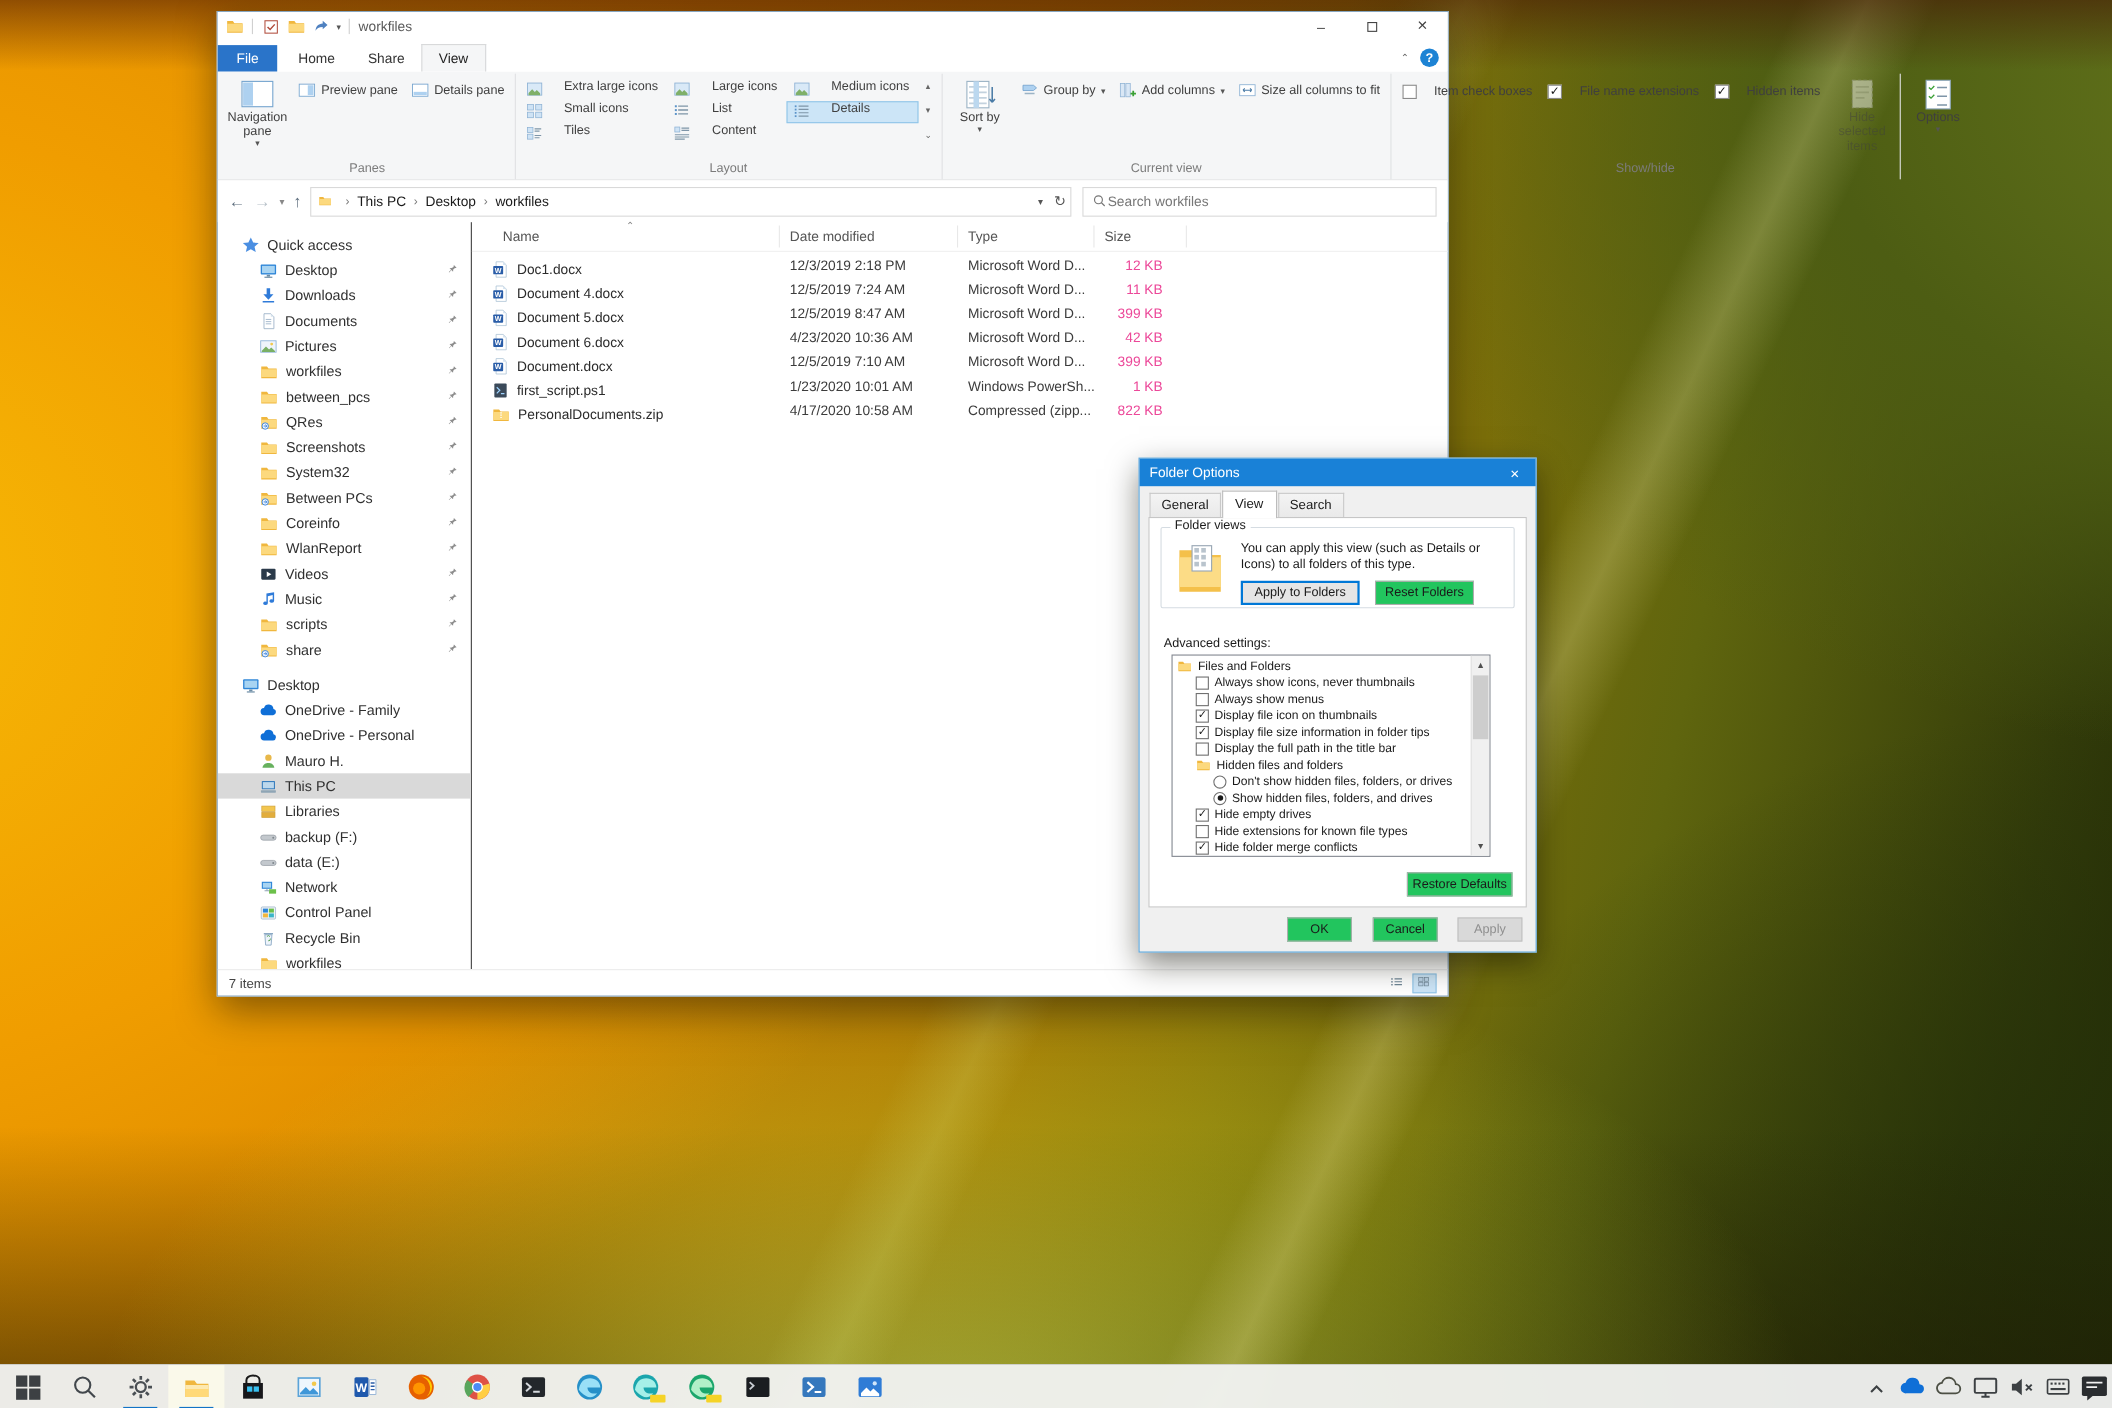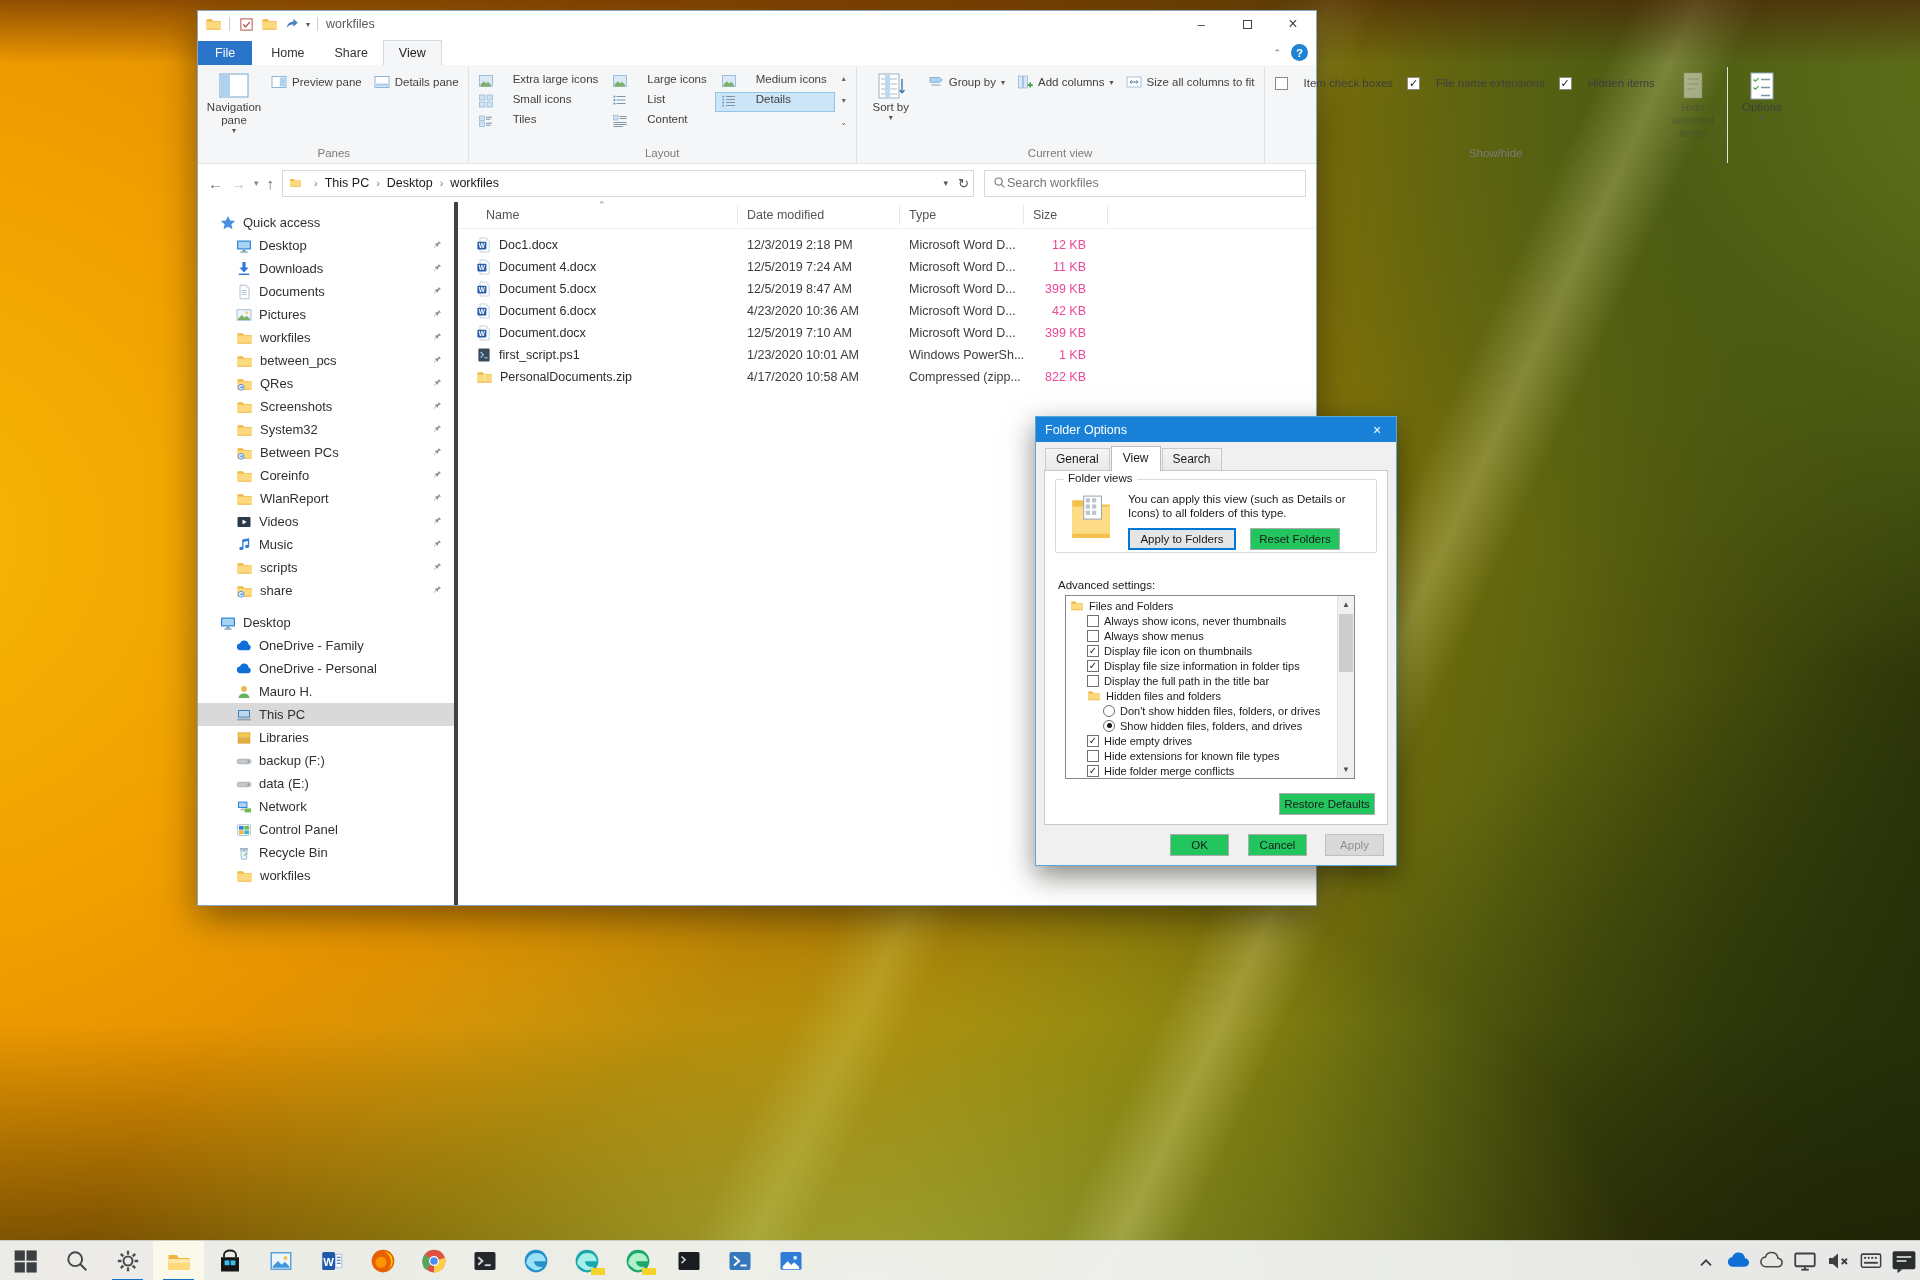--- a/index.html
+++ b/index.html
@@ -62,36 +62,36 @@
   .addrrow{height:38px;background:#fff;display:flex;align-items:center;padding:0 10px;flex:none}
   .nav-arrows{display:flex;align-items:center;gap:8px;color:#5f6f7f;font-size:15px;margin-right:8px}
   .nav-arrows .dis{color:#b9c2ca}
   .nav-arrows .small{font-size:9px;color:#888}
   .addrbox{flex:1;height:27px;border:1px solid #d9d9d9;display:flex;align-items:center;padding:0 4px 0 6px;font-size:12.5px;color:#1a1a1a;margin-right:10px}
   .crumb-sep{color:#777;margin:0 7px;font-size:11px}
   .addr-right{margin-left:auto;display:flex;align-items:center;gap:10px;color:#555}
   .searchbox{width:322px;height:27px;border:1px solid #d9d9d9;display:flex;align-items:center;gap:0;padding:0 8px;font-size:12.5px;color:#777}
 
   .content{flex:1;display:flex;min-height:0}
-  .sidebar{width:260px;border-right:4px solid #404040;padding-top:9px;overflow:hidden;flex:none}
+  .sidebar{width:231px;border-right:1px solid #404040;padding-top:9px;overflow:hidden;flex:none}
   .side-row{height:23px;display:flex;align-items:center;font-size:13px;color:#303030}
   .side-row.sel{background:#d9d9d9}
   .side-row .lab{margin-left:7px;white-space:nowrap}
   .side-row .pin{margin-left:auto;margin-right:9px}
   .side-gap{height:9px}
   .ind0{padding-left:22px}.ind1{padding-left:38px}
 
   .filelist{flex:1;position:relative;padding-top:0}
   .fl-headers{display:flex;height:27px;align-items:center;font-size:12.5px;color:#555;border-bottom:1px solid #f0f0f0;position:relative}
   .fl-h{border-right:1px solid #e8e8e8;height:20px;line-height:20px;padding-left:9px}
   .fl-h.name{width:280px;padding-left:28px}
   .fl-h.date{width:162px}.fl-h.type{width:124px}.fl-h.size{width:84px}
   .sort-caret{position:absolute;left:140px;top:-2px;font-size:9px;color:#888}
   .fl-rows{padding-top:5px}
-  .f-row{display:flex;height:22px;align-items:center;font-size:12.5px;color:#2b2b2b}
+  .f-row{display:flex;height:22px;font-size:12.5px;color:#2b2b2b}
   .f-name{width:280px;display:flex;align-items:center;padding-left:18px;gap:7px;white-space:nowrap}
   .f-date{width:162px;padding-left:9px;color:#3c3c3c}
   .f-type{width:124px;padding-left:9px;color:#3c3c3c;white-space:nowrap}
   .f-size{width:84px;text-align:right;padding-right:22px;color:#ec4899}
 
   .statusbar{height:24px;border-top:1px solid #ebebeb;display:flex;align-items:center;padding:0 10px;font-size:12px;color:#444;flex:none}
   .status-views{margin-left:auto;display:flex;gap:3px}
   .view-toggle{width:22px;height:18px;display:flex;align-items:center;justify-content:center;border:1px solid transparent}
   .view-toggle.on{background:#cce5f7;border-color:#92c5e8}
 
@@ -995,20 +995,47 @@
               <span>PersonalDocuments.zip</span>
             </span>
             <span class="f-date">4/17/2020 10:58 AM</span>
             <span class="f-type">Compressed (zipp...</span>
             <span class="f-size">822 KB</span>
           </div>
         </div>
     </div>
   </div>
 
+  <div class="statusbar">
+    <span>7 items</span>
+    <div class="status-views">
+      <span class="view-toggle" id="ic-viewdet">
+          <svg width="14" height="12" viewBox="0 0 16 16">
+            <g stroke="#6f8696" stroke-width="1.3">
+              <path d="M5 2.5h9M5 6h9M5 9.5h9"></path>
+            </g>
+            <g fill="#6f8696">
+              <rect x="1" y="1.7" width="1.8" height="1.8"></rect>
+              <rect x="1" y="5.2" width="1.8" height="1.8"></rect>
+              <rect x="1" y="8.7" width="1.8" height="1.8"></rect>
+            </g>
+          </svg>
+        </span>
+      <span class="view-toggle on" id="ic-viewthumb">
+          <svg width="14" height="12" viewBox="0 0 16 16">
+            <g fill="#bcd4e8" stroke="#6f8696" stroke-width=".8">
+              <rect x="1" y="1" width="5.2" height="4.4"></rect>
+              <rect x="7.8" y="1" width="5.2" height="4.4"></rect>
+              <rect x="1" y="6.6" width="5.2" height="4.4"></rect>
+              <rect x="7.8" y="6.6" width="5.2" height="4.4"></rect>
+            </g>
+          </svg>
+        </span>
+    </div>
+  </div>
 </div>
 
 <div id="dialog">
   <div class="dlg-title">
     <span>Folder Options</span>
     <span class="dlg-close">×</span>
   </div>
   <div class="dlg-tabs">
     <span class="dlg-tab">General</span>
     <span class="dlg-tab active">View</span>

